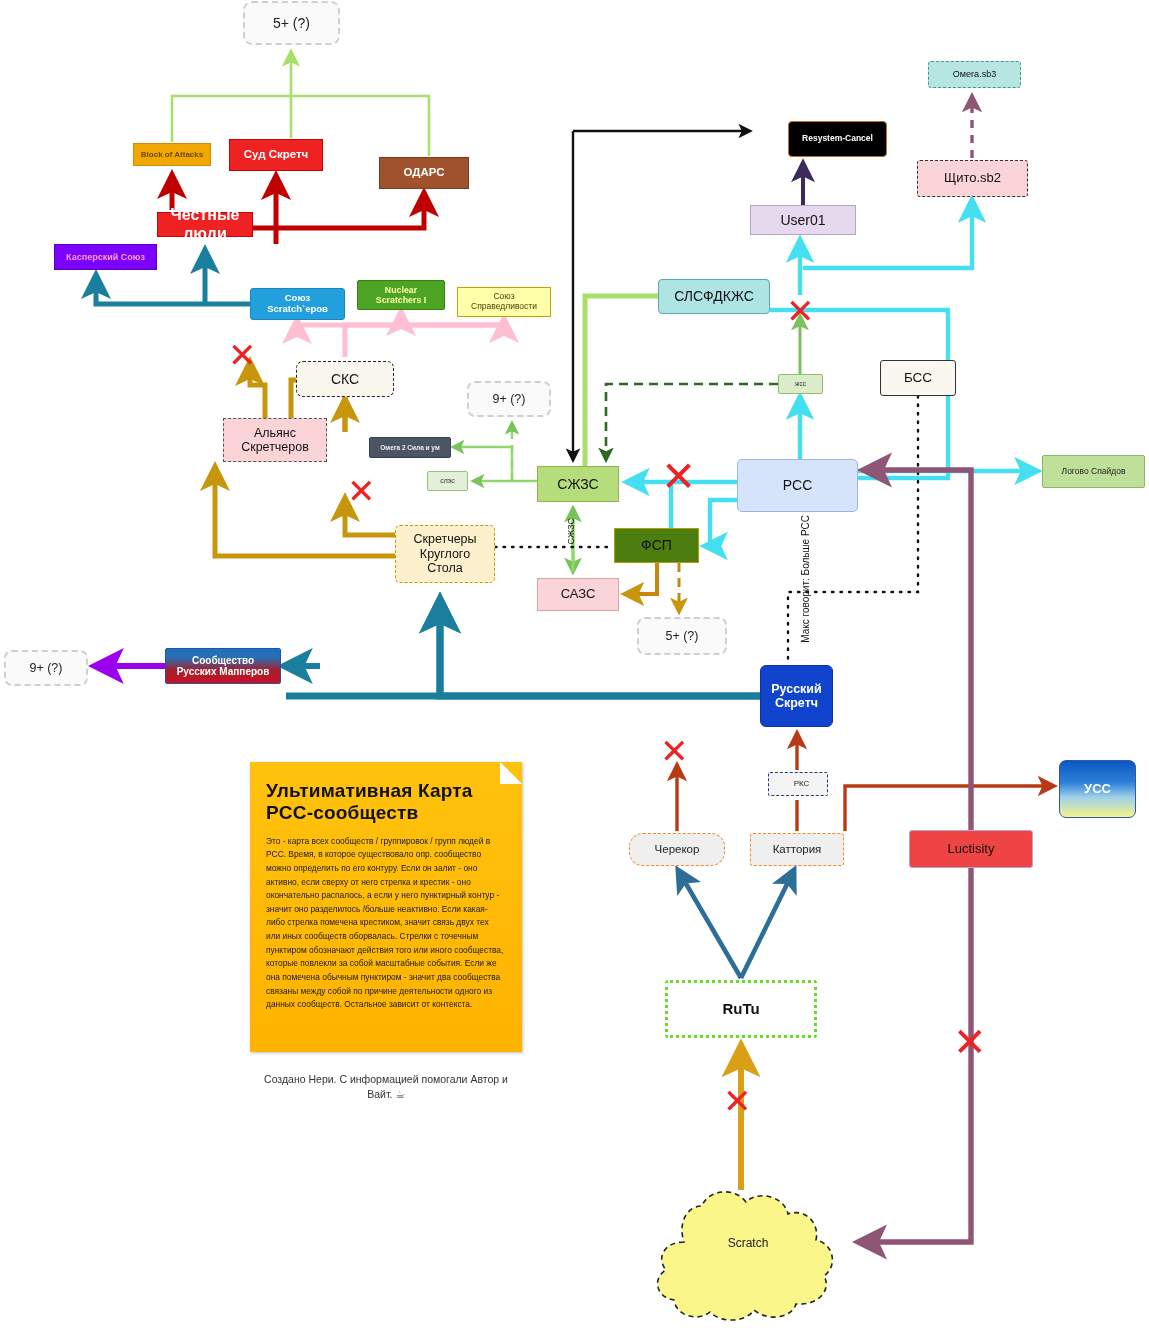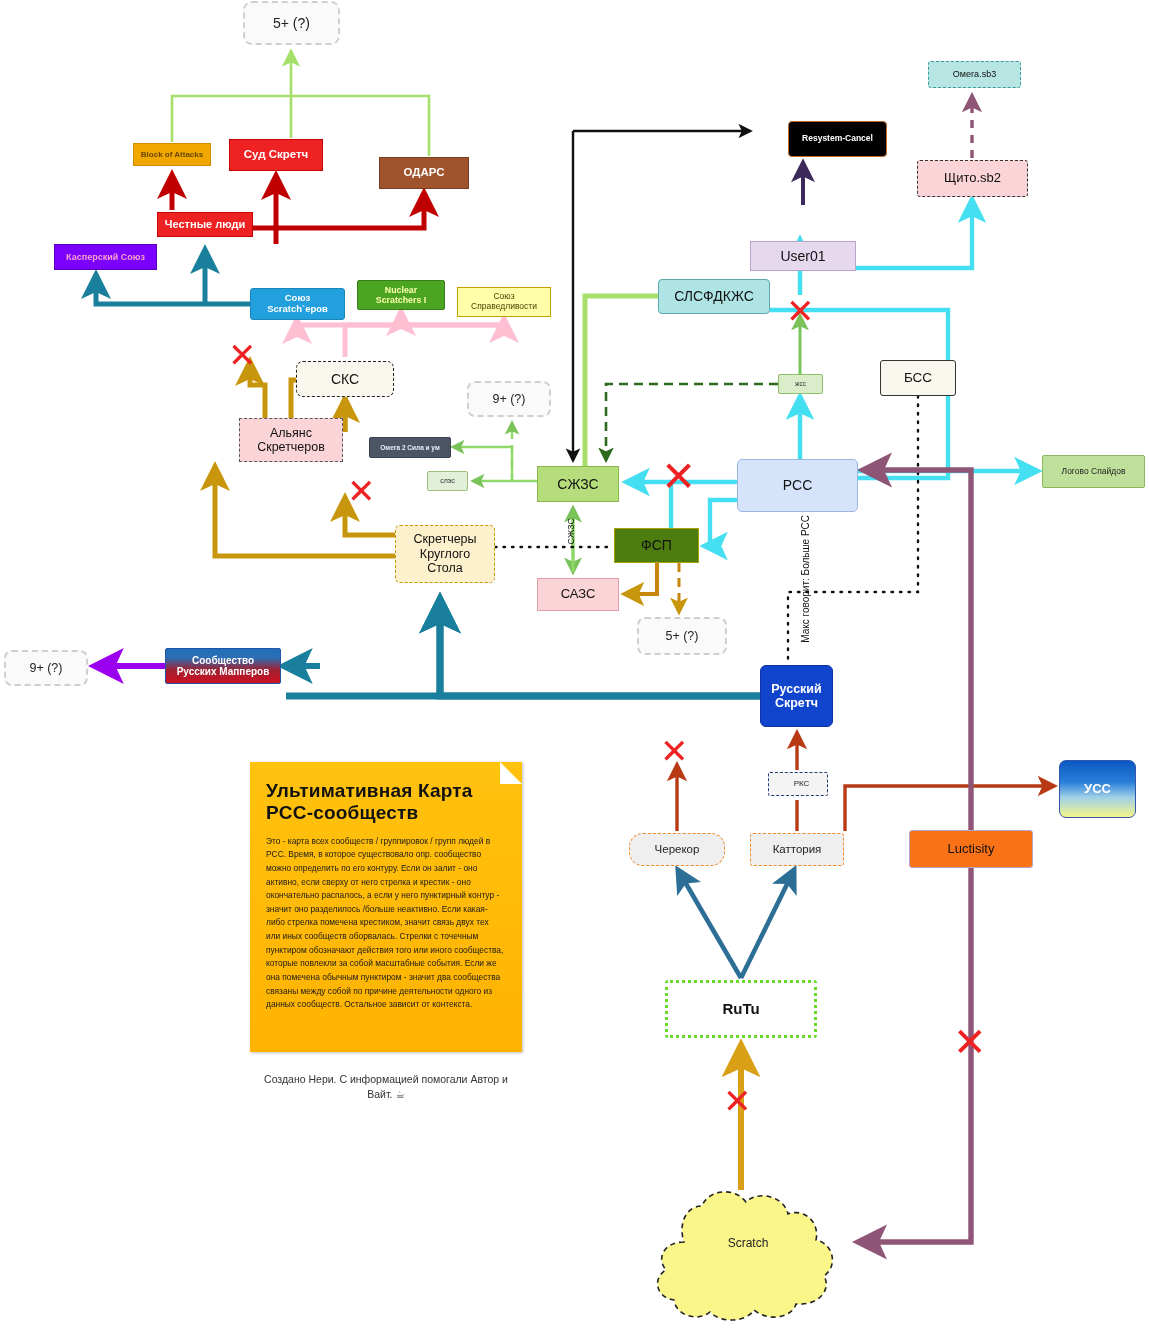--- a/index.html
+++ b/index.html
@@ -238,21 +238,21 @@
             font-size:11.5px;font-weight:bold;color:#fff;">
   <span>Суд Скретч</span>
     </div>
 
 <div class="node" style="left:379px;top:157px;width:90px;height:32px;background:#a0522d;border:1px solid #7a3d21;
             font-size:11.5px;font-weight:bold;color:#fff;">
   <span>ОДАРС</span>
     </div>
 
 <div class="node" style="left:157px;top:212px;width:96px;height:25px;background:#ee2222;border:1px solid #cc0000;
-            font-size:11px;font-weight:bold;color:#fff;text-align:center;">
+            font-size:16px;font-weight:bold;color:#fff;text-align:center;">
   <span>Честные люди</span>
     </div>
 
 <div class="node" style="left:54px;top:244px;width:103px;height:26px;background:#7b00ff;border:1px solid #5c00bb;
             font-size:9px;font-weight:bold;color:#ff9ecb;">
   <span>Касперский Союз</span>
     </div>
 
 <div class="node" style="left:250px;top:288px;width:95px;height:32px;background:#21a0dd;border:1px solid #1b86bb;
             border-radius:3px;font-size:9.5px;font-weight:bold;color:#ffffff;">
@@ -270,21 +270,21 @@
             font-size:8.5px;color:#4a4200;">
   <span>Союз
 Справедливости</span>
     </div>
 
 <div class="node" style="left:296px;top:361px;width:98px;height:36px;background:#faf8ee;border:1.6px dashed #222;
             border-radius:7px;font-size:14px;color:#111;">
   <span>СКС</span>
     </div>
 
-<div class="node" style="left:239px;top:418px;width:104px;height:44px;background:#fbd4d8;border:1.4px dashed #555;
+<div class="node" style="left:223px;top:418px;width:104px;height:44px;background:#fbd4d8;border:1.4px dashed #555;
             font-size:12.5px;color:#111;">
   <span>Альянс
 Скретчеров</span>
     </div>
 
 <div class="node" style="left:467px;top:381px;width:84px;height:36px;background:#fafafa;border:2px dashed #cfcfcf;
             border-radius:8px;font-size:12.5px;color:#222;">
   <span>9+ (?)</span>
     </div>
 
@@ -344,21 +344,21 @@
             border-radius:3px;font-size:13.5px;color:#111;">
   <span>БСС</span>
     </div>
 
 <div class="node" style="left:1042px;top:455px;width:103px;height:33px;background:#bfe09a;border:1px solid #8ab85f;
             border-radius:2px;font-size:8.5px;color:#222;">
   <span>Логово Спайдов</span>
     </div>
 
 <div class="node" style="left:750px;top:205px;width:106px;height:30px;background:#e6d9ee;border:1px solid #b9a4c9;
-            font-size:14px;color:#111;margin-top:36px;">
+            font-size:14px;color:#111;">
   <span>User01</span>
     </div>
 
 <div class="node" style="left:755px;top:121px;width:99px;height:36px;background:#000000;border:1.4px solid #c26a2a;
             border-radius:4px;font-size:8.5px;font-weight:bold;color:#ffffff;margin-left:33px;">
   <span>Resystem-Cancel</span>
     </div>
 
 <div class="node" style="left:928px;top:61px;width:93px;height:27px;background:#b7e5e2;border:1.4px dashed #3a9b9b;
             border-radius:3px;font-size:9px;color:#111;">
@@ -396,21 +396,21 @@
 <div class="node" style="left:629px;top:833px;width:96px;height:33px;background:#efefef;border:1.4px dashed #f08a2a;
             border-radius:14px;font-size:11.5px;color:#222;">
   <span>Черекор</span>
     </div>
 
 <div class="node" style="left:750px;top:833px;width:94px;height:33px;background:#efefef;border:1.4px dashed #f08a2a;
             border-radius:3px;font-size:11.5px;color:#222;">
   <span>Каттория</span>
     </div>
 
-<div class="node" style="left:909px;top:830px;width:124px;height:38px;background:#f97316;border:1px solid #b9a4c9;
+<div class="node" style="left:909px;top:830px;width:124px;height:38px;background:#ef4444;border:1px solid #b9a4c9;
             border-radius:3px;font-size:13px;color:#111;">
   <span>Luctisity</span>
     </div>
 
 <div class="node" style="left:1059px;top:760px;width:77px;height:58px;border:1px solid #3355aa;border-radius:7px;
             background:linear-gradient(180deg,#0a58c2 0%,#2a7fd8 38%,#9fd0e8 65%,#f5f58a 100%);
             font-size:13px;font-weight:bold;color:#ffffff;">
   <span>УСС</span>
     </div>
 

